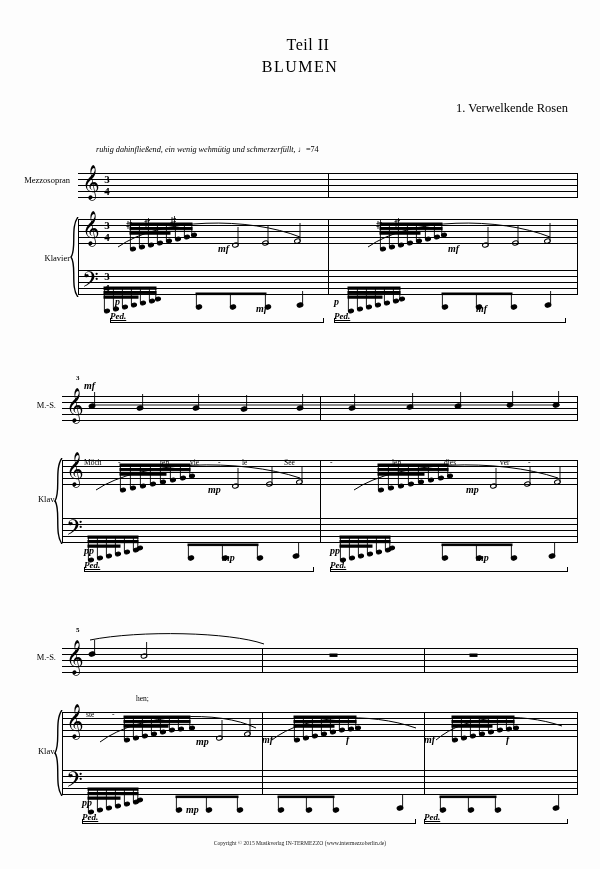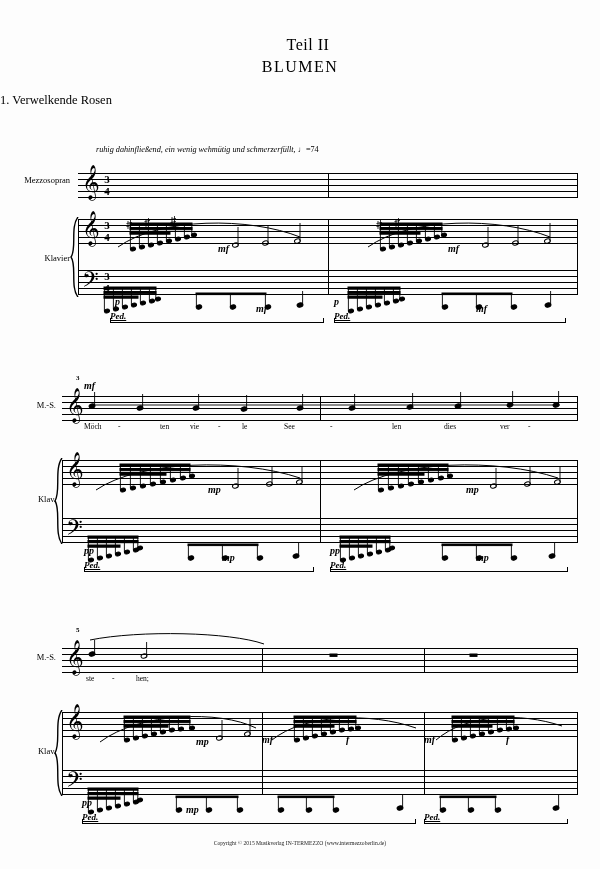--- a/index.html
+++ b/index.html
@@ -31,22 +31,22 @@
   }
   .title-main {
     position: absolute;
     top: 58px; left: 0; width: 600px;
     text-align: center;
     font-size: 16px;
     letter-spacing: 1.5px;
   }
   .title-song {
     position: absolute;
-    top: 93px; left: 0; width: 568px;
-    text-align: left;
+    top: 101px; left: 0; width: 568px;
+    text-align: right;
     font-size: 12.5px;
   }
   .tempo-text {
     position: absolute;
     top: 145px; left: 96px;
     font-size: 8.2px;
     font-style: italic;
     white-space: nowrap;
   }
   .tempo-text .mm { font-style: normal; }
@@ -139,20 +139,21 @@
     height: 4px;
     border-left: 0.8px solid #000;
     border-bottom: 0.8px solid #000;
     border-right: 0.8px solid #000;
   }
   
   .lyric {
     position: absolute;
     font-size: 7.5px;
     white-space: nowrap;
+    margin-top: 36px;
   }
   
   .notelayer { position: absolute; left: 0; top: 0; width: 600px; height: 100%; }
   .notelayer svg { display: block; overflow: visible; }
   
   .copyright {
     position: absolute;
     top: 840px; left: 0; width: 600px;
     text-align: center;
     font-size: 5.6px;
@@ -799,21 +800,21 @@
             <ellipse cx="498" cy="180" rx="2.8" ry="2" transform="rotate(-18 498 180)"></ellipse>
           </g>
           <ellipse cx="556" cy="178" rx="3" ry="2.1" transform="rotate(-18 556 178)"></ellipse>
           <line x1="558.6" y1="178" x2="558.6" y2="164" stroke-width="0.9"></line>
         </g>
       </svg>
     </div>
 
     <div class="lyric" style="top: 44px; left: 86px;">ste</div>
     <div class="lyric" style="top: 44px; left: 112px;">-</div>
-    <div class="lyric" style="top: 44px; left: 136px;">hen;</div>
+    <div class="lyric" style="top: 28px; left: 136px;">hen;</div>
 
     <div class="dyn" style="top: 106px; left: 196px;">mp</div>
     <div class="dyn" style="top: 104px; left: 262px;">mf</div>
     <div class="dyn" style="top: 104px; left: 346px;">f</div>
     <div class="dyn" style="top: 104px; left: 424px;">mf</div>
     <div class="dyn" style="top: 104px; left: 506px;">f</div>
     <div class="dyn" style="top: 167px; left: 82px;">pp</div>
     <div class="dyn" style="top: 174px; left: 186px;">mp</div>
 
     <div class="ped" style="top: 182px; left: 82px;">Ped.</div>

